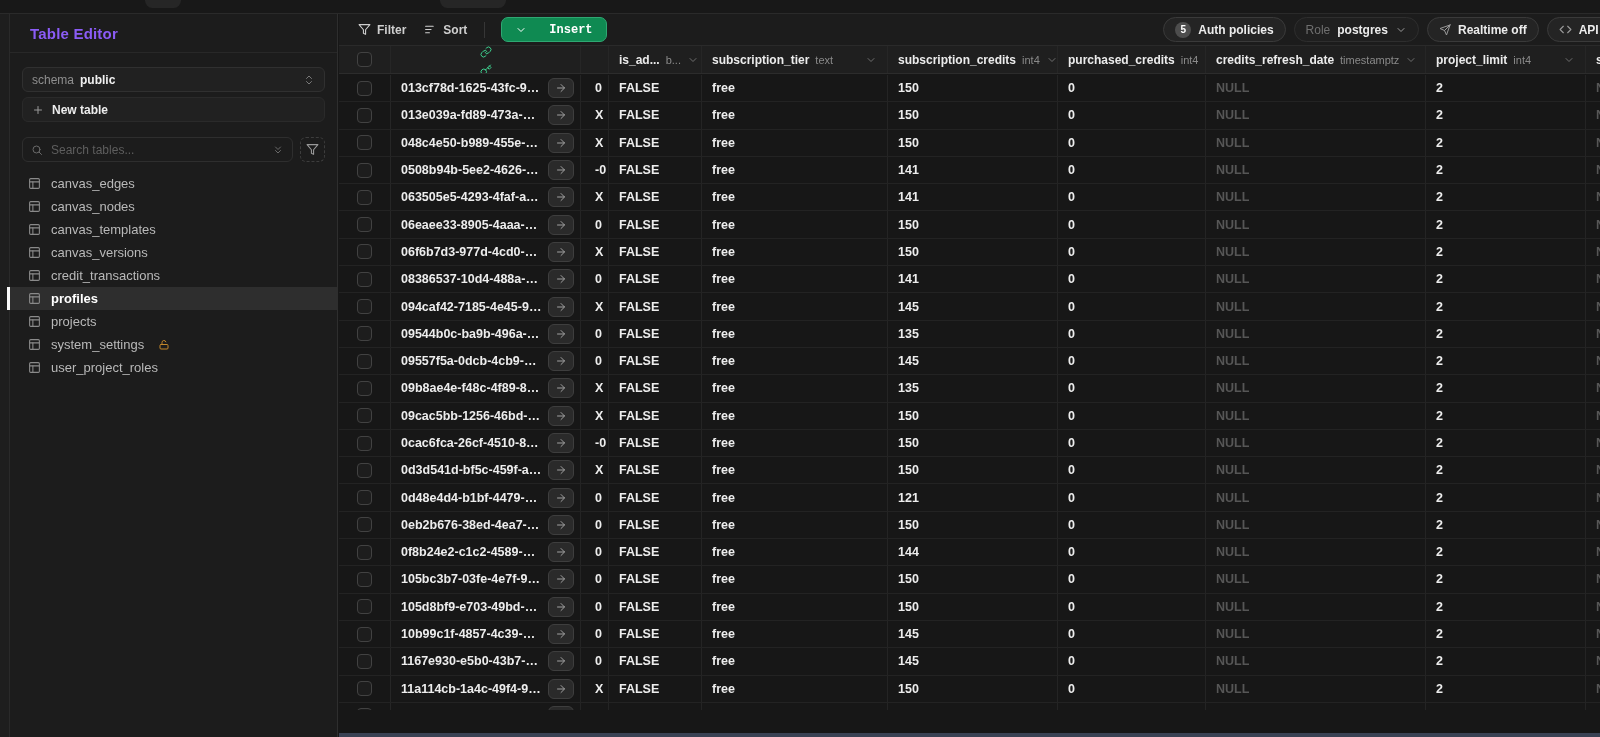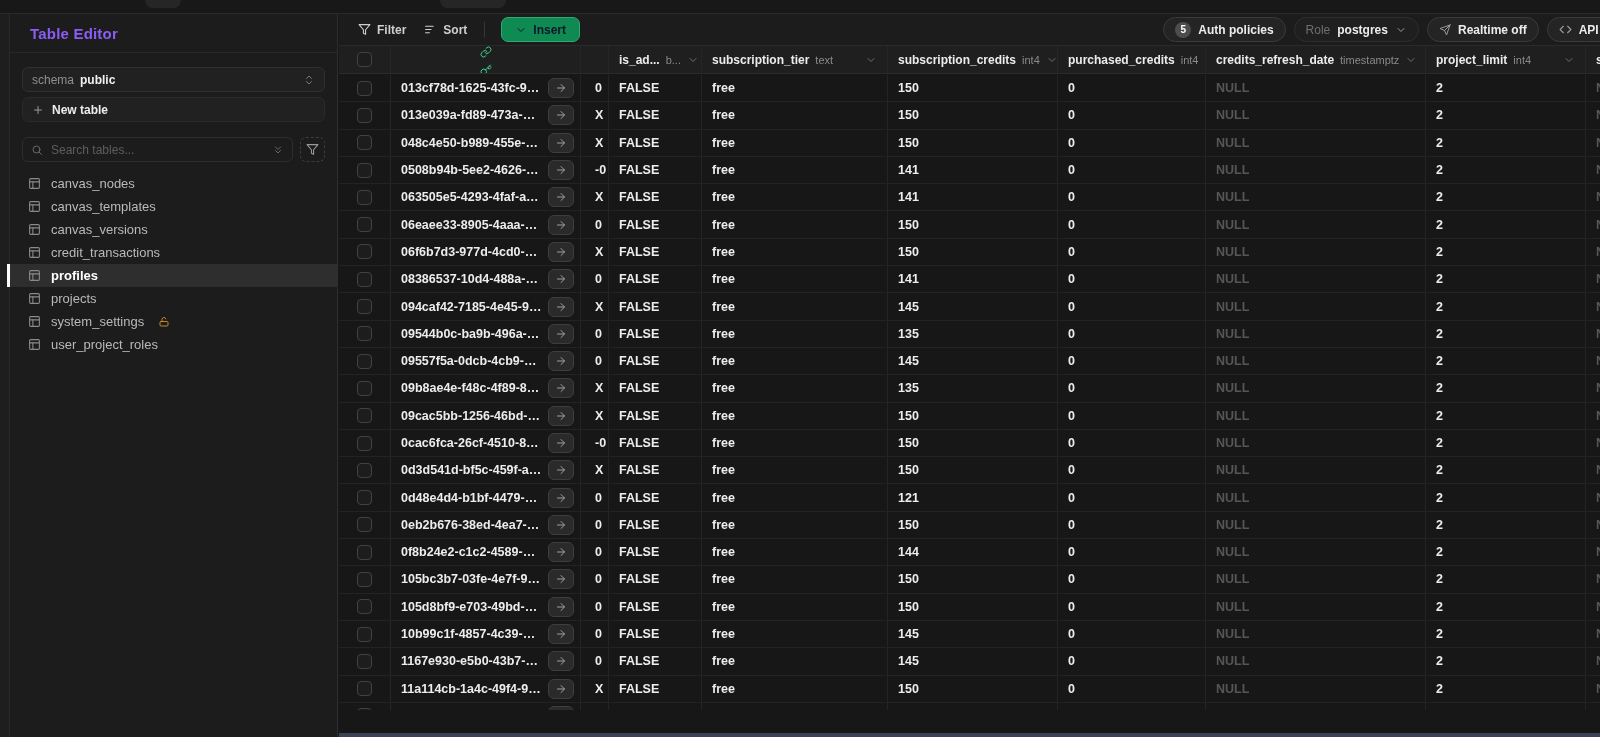--- a/index.html
+++ b/index.html
@@ -55,24 +55,24 @@
   .table-item .lock { color:var(--lock,#c4882b); margin-left:4px; }
 
   
   .main { position:absolute; left:339px; top:14px; width:1261px; height:723px; overflow:hidden; }
   .toolbar { height:32px; background:#1c1c1c; border-bottom:1px solid #2a2a2a;
     display:flex; align-items:center; padding:0 10px; position:relative; }
   .tool-btn { display:flex; align-items:center; gap:6px; padding:0 9px; height:26px;
     color:#cfcfcf; font-size:12px; font-weight:700; border-radius:6px; cursor:pointer; background:transparent; border:0;
     font-family:"Liberation Sans", sans-serif; }
   .tb-divider { width:1px; height:16px; background:#363636; margin:0 8px; }
-  .insert-btn { display:flex; align-items:center; gap:6px; height:25px; padding:0 13px;
+  .insert-btn { display:flex; align-items:center; gap:22px; height:25px; padding:0 13px;
     background:var(--insert-bg,#0f8a52); border:1px solid #2fa873; border-radius:7px;
-    color:#0f172a; font-size:12px; font-weight:700; cursor:pointer; margin-left:8px;
-    font-family:Liberation Sans, sans-serif; }
+    color:#ffffff; font-size:12px; font-weight:700; cursor:pointer; margin-left:8px;
+    font-family:Liberation Mono, monospace; }
   .toolbar-right { position:absolute; right:-30px; top:3px; display:flex; gap:8px; align-items:center; }
   .pill { height:25px; display:flex; align-items:center; gap:7px; padding:0 11px;
     background:#242424; border:1px solid #3a3a3a; border-radius:13px;
     color:#ececec; font-size:12px; font-weight:700; cursor:pointer; white-space:nowrap;
     font-family:"Liberation Sans", sans-serif; }
   .pill .cbadge { width:16px; height:16px; border-radius:50%; background:#4d4d4d; color:#fff;
     font-size:10px; font-weight:700; display:flex; align-items:center; justify-content:center; }
   .pill .dimlab { color:#6f6f6f; font-weight:400; }
   .pill .picon { color:#9a9a9a; }
   .pill.role { background:#1f1f1f; border-color:#2e2e2e; }
@@ -155,20 +155,30 @@
       <button class="sfilter-btn">
         <span>
             <svg width="13" height="13" viewBox="0 0 24 24" fill="none" stroke="currentColor" stroke-width="2" stroke-linecap="round" stroke-linejoin="round">
               <polygon points="22 3 2 3 10 12.5 10 19 14 21 14 12.5 22 3"></polygon>
             </svg>
           </span>
       </button>
     </div>
   </div>
   <div class="table-list">
+      <div class="table-item">
+        <span class="ticon">
+          <svg width="13" height="13" viewBox="0 0 24 24" fill="none" stroke="currentColor" stroke-width="2" stroke-linecap="round" stroke-linejoin="round">
+            <rect x="3" y="3" width="18" height="18" rx="2"></rect>
+            <line x1="3" y1="9" x2="21" y2="9"></line>
+            <line x1="9" y1="9" x2="9" y2="21"></line>
+          </svg>
+        </span>
+        <span>canvas_edges</span>
+      </div>
       <div class="table-item">
         <span class="ticon">
           <svg width="13" height="13" viewBox="0 0 24 24" fill="none" stroke="currentColor" stroke-width="2" stroke-linecap="round" stroke-linejoin="round">
             <rect x="3" y="3" width="18" height="18" rx="2"></rect>
             <line x1="3" y1="9" x2="21" y2="9"></line>
             <line x1="9" y1="9" x2="9" y2="21"></line>
           </svg>
         </span>
         <span>canvas_nodes</span>
       </div>

